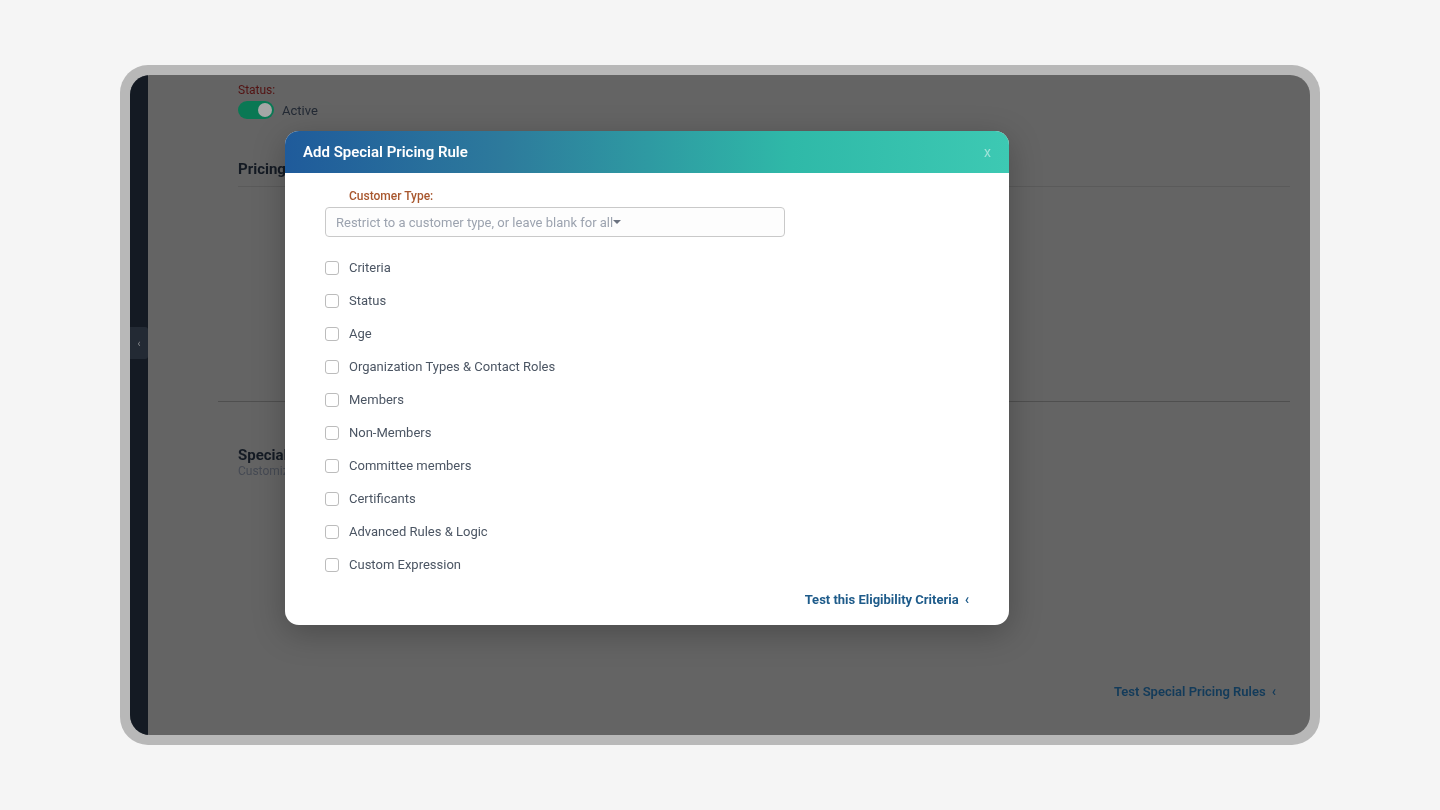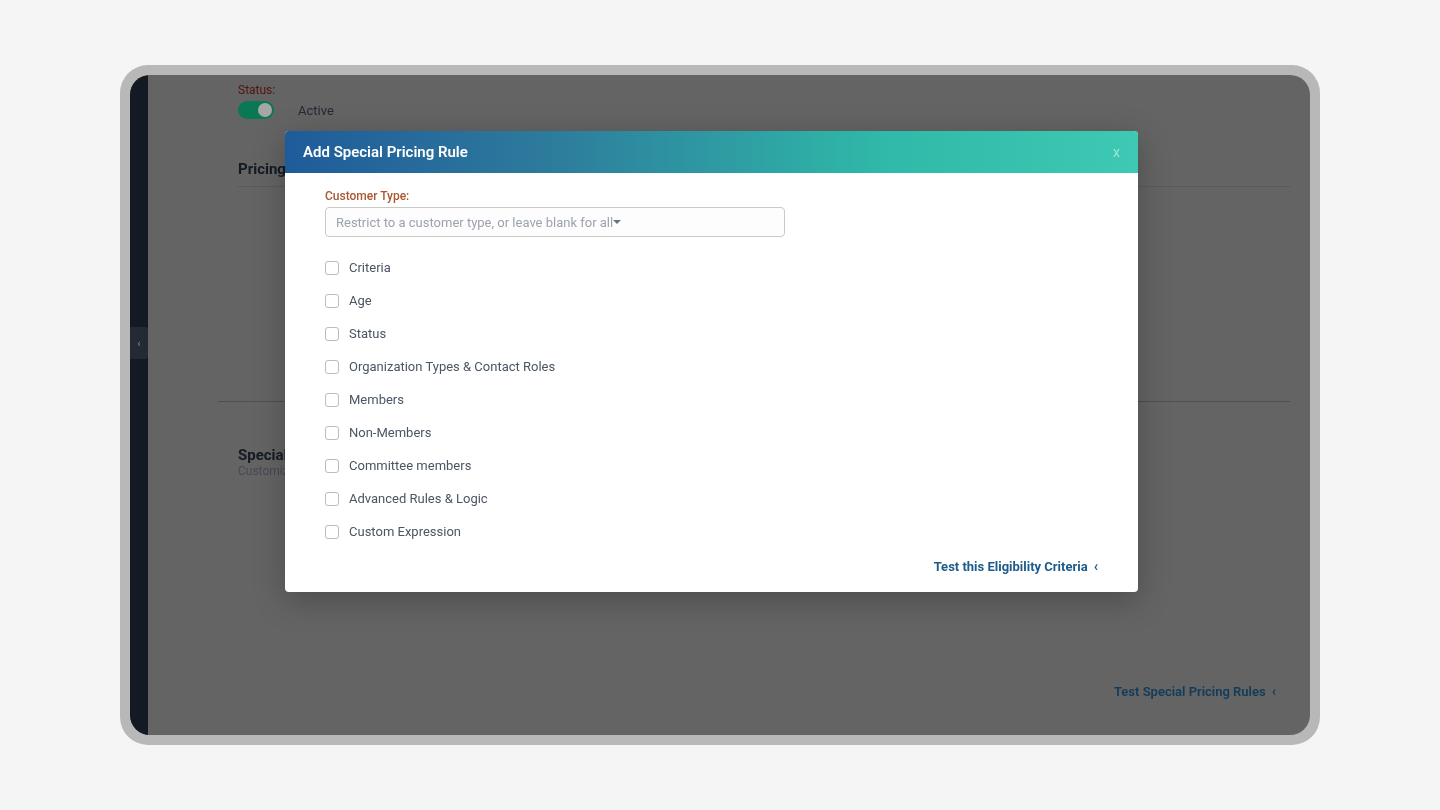--- a/index.html
+++ b/index.html
@@ -69,21 +69,21 @@
       border-bottom: 1px solid transparent;
     }
     .status-label {
       font-size: 12px;
       color: #7f1d1d;
     }
     .toggle-row {
       margin-top: 4px;
       display: flex;
       align-items: center;
-      gap: 24px;
+      gap: 8px;
     }
     .toggle {
       width: 36px;
       height: 18px;
       border-radius: 10px;
       background: #10b981;
       position: relative;
       cursor: pointer;
     }
     .toggle::after {
@@ -144,23 +144,23 @@
     }
     .dim-overlay {
       position: absolute;
       inset: 0;
       background: rgba(0,0,0,0.35);
     }
     .modal {
       position: absolute;
       top: 56px;
       left: 155px;
-      width: 853px;
+      width: 724px;
       background: #fff;
-      border-radius: 4px;
+      border-radius: 14px;
       box-shadow: 0 8px 32px rgba(0,0,0,0.25);
       overflow: hidden;
     }
     .modal-header {
       background: linear-gradient(90deg, #1f5b9b 0%, #2d7a9c 30%, #2fb9a8 70%, #3dc9b3 100%);
       padding: 12px 18px;
       display: flex;
       align-items: center;
       justify-content: space-between;
     }
@@ -176,20 +176,21 @@
       font-weight: 400;
     }
     .modal-body {
       padding: 16px 40px 18px 40px;
     }
     .field-label {
       color: #a8572e;
       font-size: 12px;
       font-weight: 500;
       margin-bottom: 4px;
+      margin-left: 24px;
     }
     .select-box {
       width: 460px;
       height: 30px;
       border: 1px solid #c9c9c9;
       border-radius: 4px;
       display: flex;
       align-items: center;
       justify-content: flex-start;
       padding: 12px 10px;
@@ -290,41 +291,45 @@
           <span class="caret-down"></span>
         </div>
 
         <div class="checkbox-list">
           <div class="checkbox-row">
             <div class="checkbox"></div>
             <div class="checkbox-label">Criteria</div>
           </div>
           <div class="checkbox-row">
             <div class="checkbox"></div>
+            <div class="checkbox-label">Status</div>
+          </div>
+          <div class="checkbox-row">
+            <div class="checkbox"></div>
             <div class="checkbox-label">Age</div>
           </div>
           <div class="checkbox-row">
             <div class="checkbox"></div>
-            <div class="checkbox-label">Status</div>
-          </div>
-          <div class="checkbox-row">
-            <div class="checkbox"></div>
             <div class="checkbox-label">Organization Types &amp; Contact Roles</div>
           </div>
           <div class="checkbox-row">
             <div class="checkbox"></div>
             <div class="checkbox-label">Members</div>
           </div>
           <div class="checkbox-row">
             <div class="checkbox"></div>
             <div class="checkbox-label">Non-Members</div>
           </div>
           <div class="checkbox-row">
             <div class="checkbox"></div>
             <div class="checkbox-label">Committee members</div>
+          </div>
+          <div class="checkbox-row">
+            <div class="checkbox"></div>
+            <div class="checkbox-label">Certificants</div>
           </div>
           <div class="checkbox-row">
             <div class="checkbox"></div>
             <div class="checkbox-label">Advanced Rules &amp; Logic</div>
           </div>
           <div class="checkbox-row">
             <div class="checkbox"></div>
             <div class="checkbox-label">Custom Expression</div>
           </div>
         </div>

